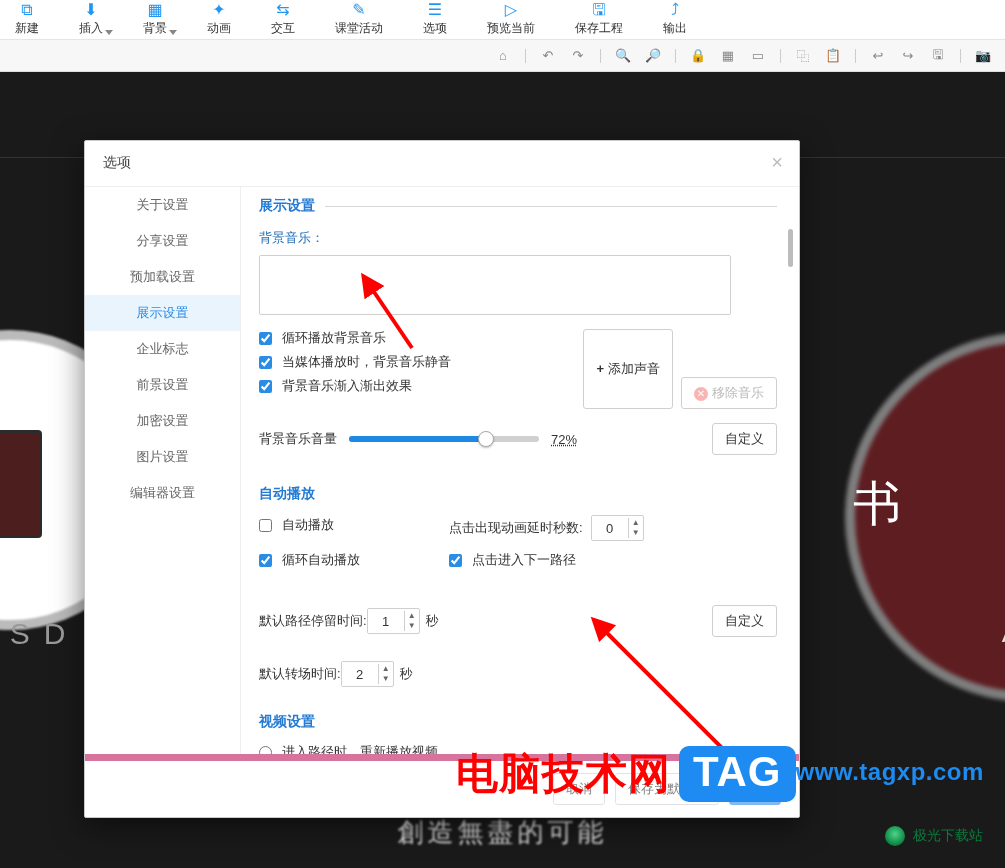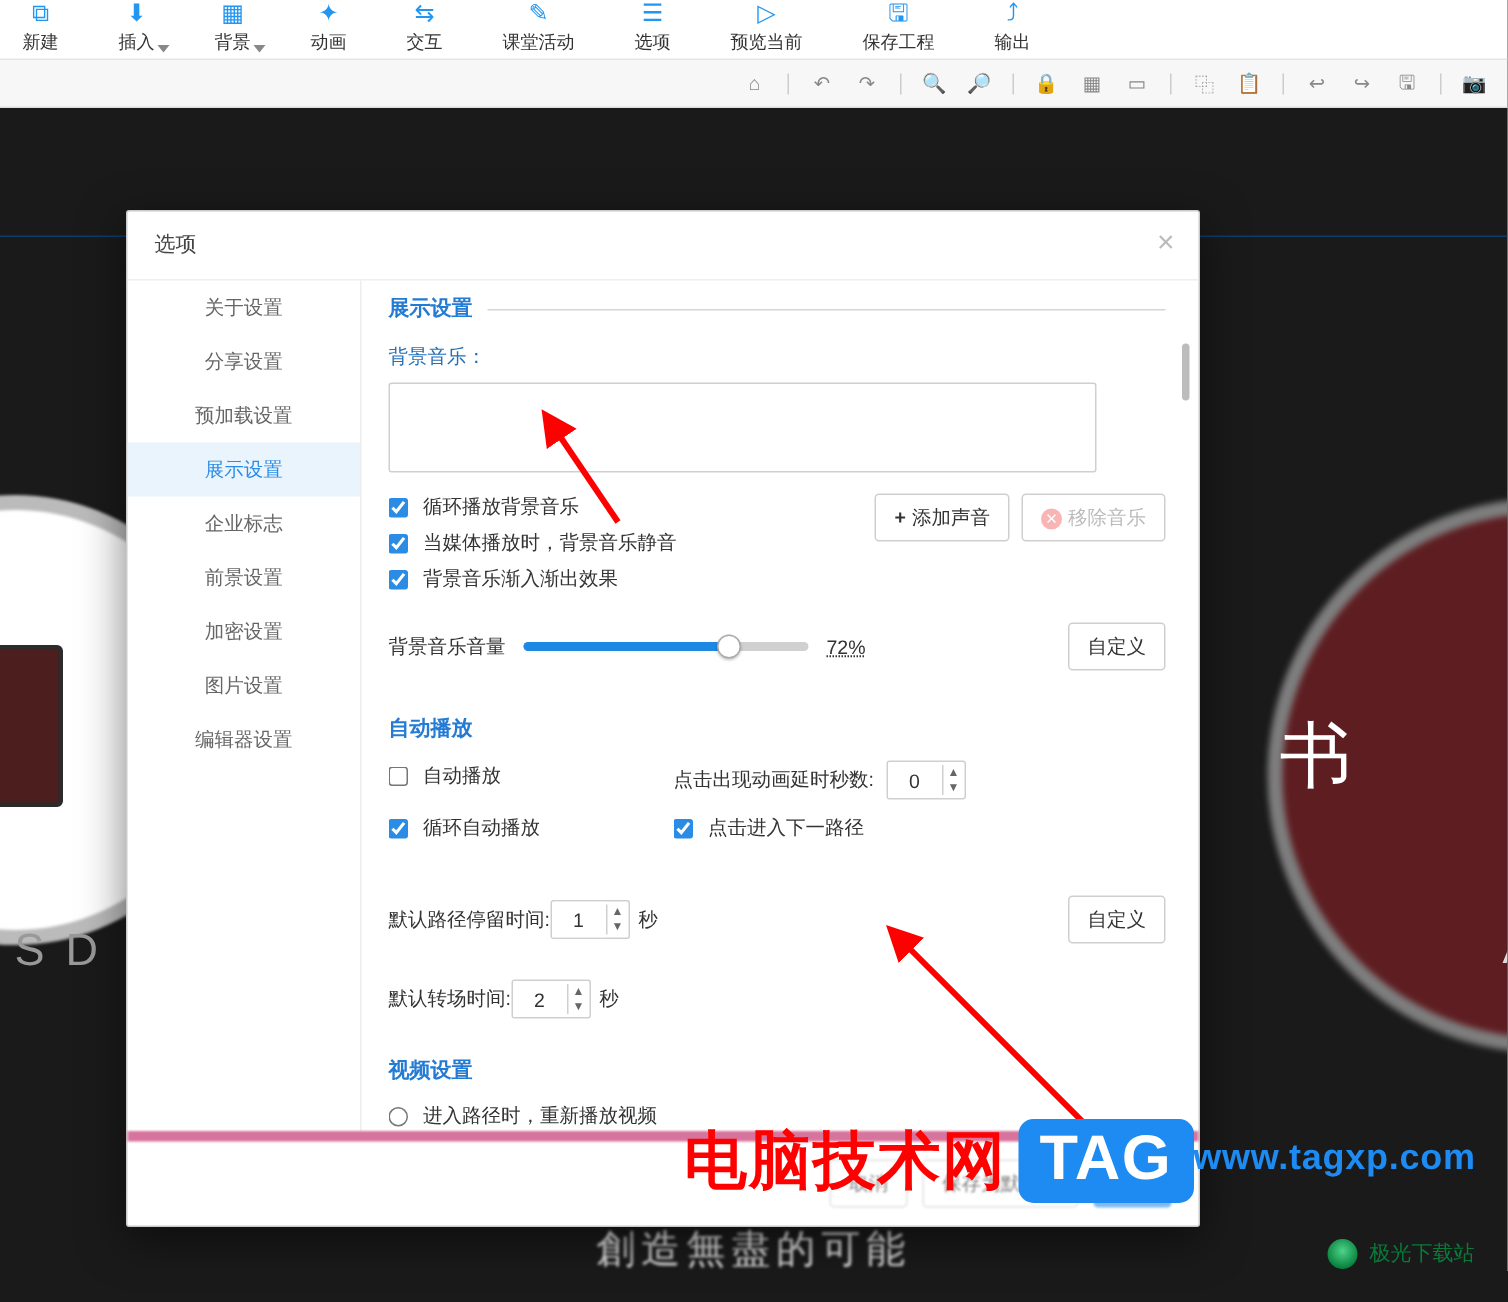--- a/index.html
+++ b/index.html
@@ -276,21 +276,21 @@
   .btn {
     border: 1px solid #cfcfcf;
     background: #fff;
     border-radius: 3px;
     padding: 6px 12px;
     font-size: 13px;
     cursor: pointer;
     color: #333;
   }
   .btn-primary { border-color:#2b8ce6; background:#2b8ce6; color:#fff; }
-  .btn.disabled { color: #bbb; }
+  .btn.disabled { color: #bbb; margin-top: 48px; }
   .btn .plus { font-weight: bold; margin-right: 4px; }
   .btn .xred {
     display:inline-flex; align-items:center; justify-content:center;
     width:14px;height:14px;border-radius:50%;
     background:#f35b5b;color:#fff;font-size:10px;margin-right:4px;
     opacity: .45;
   }
   .music-btn-row {
     display: flex; gap: 8px;
     margin-left: 0;

